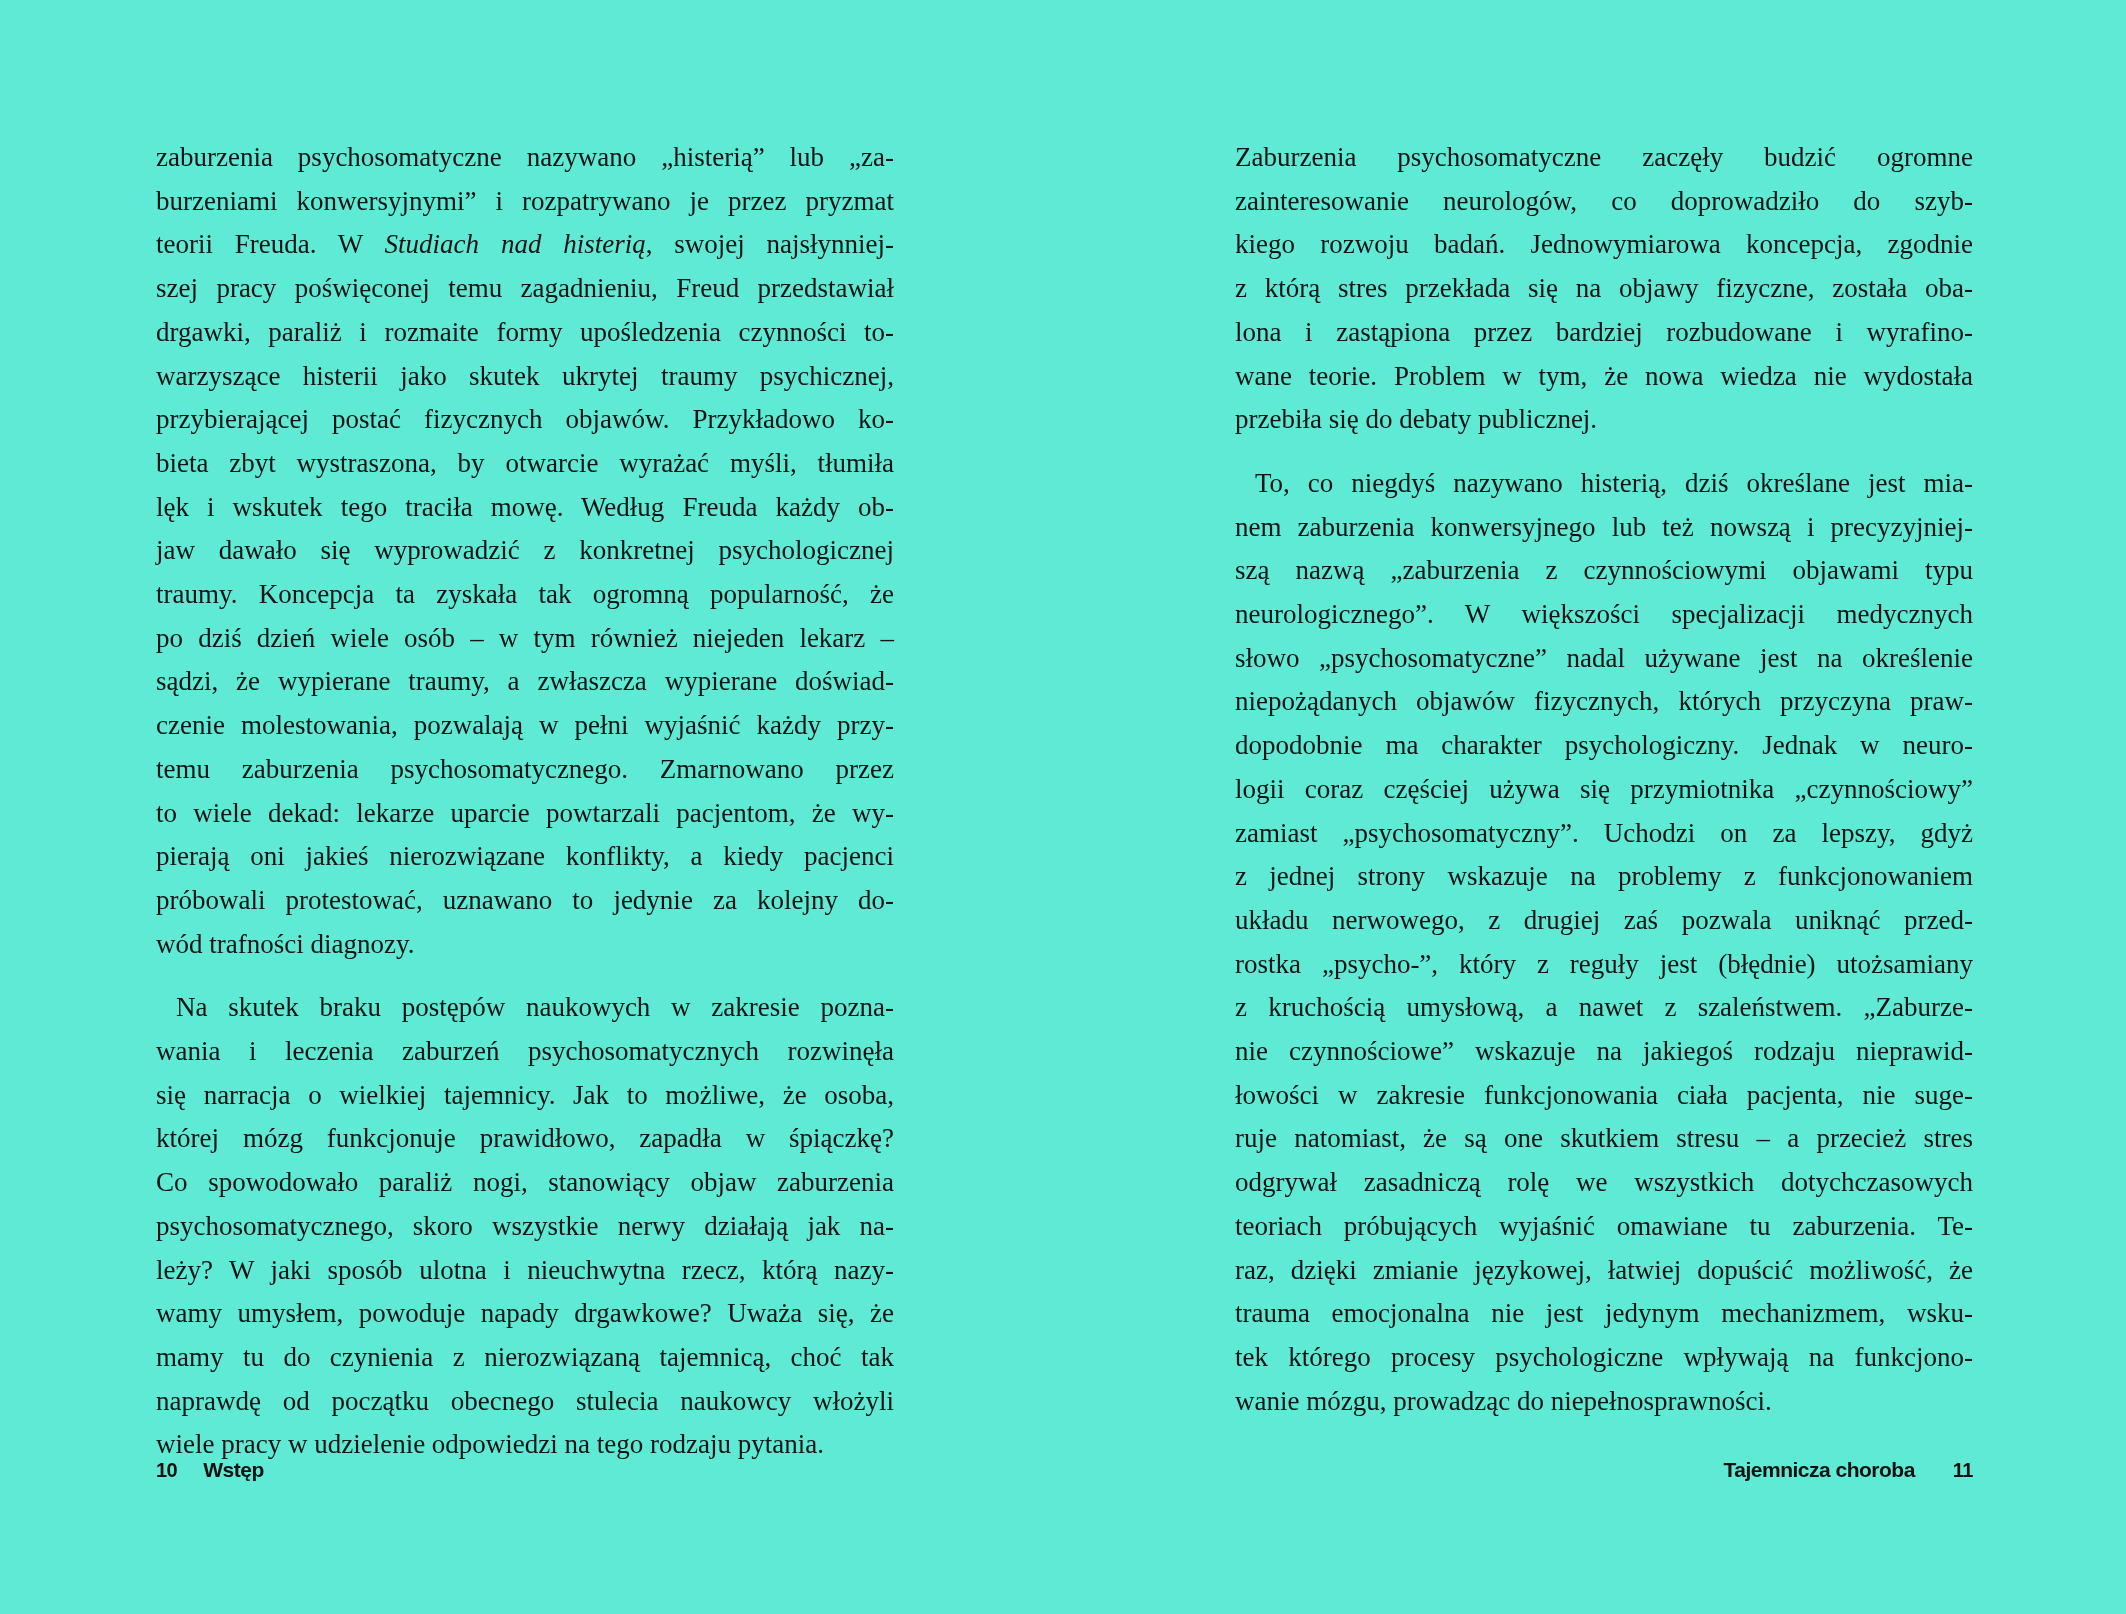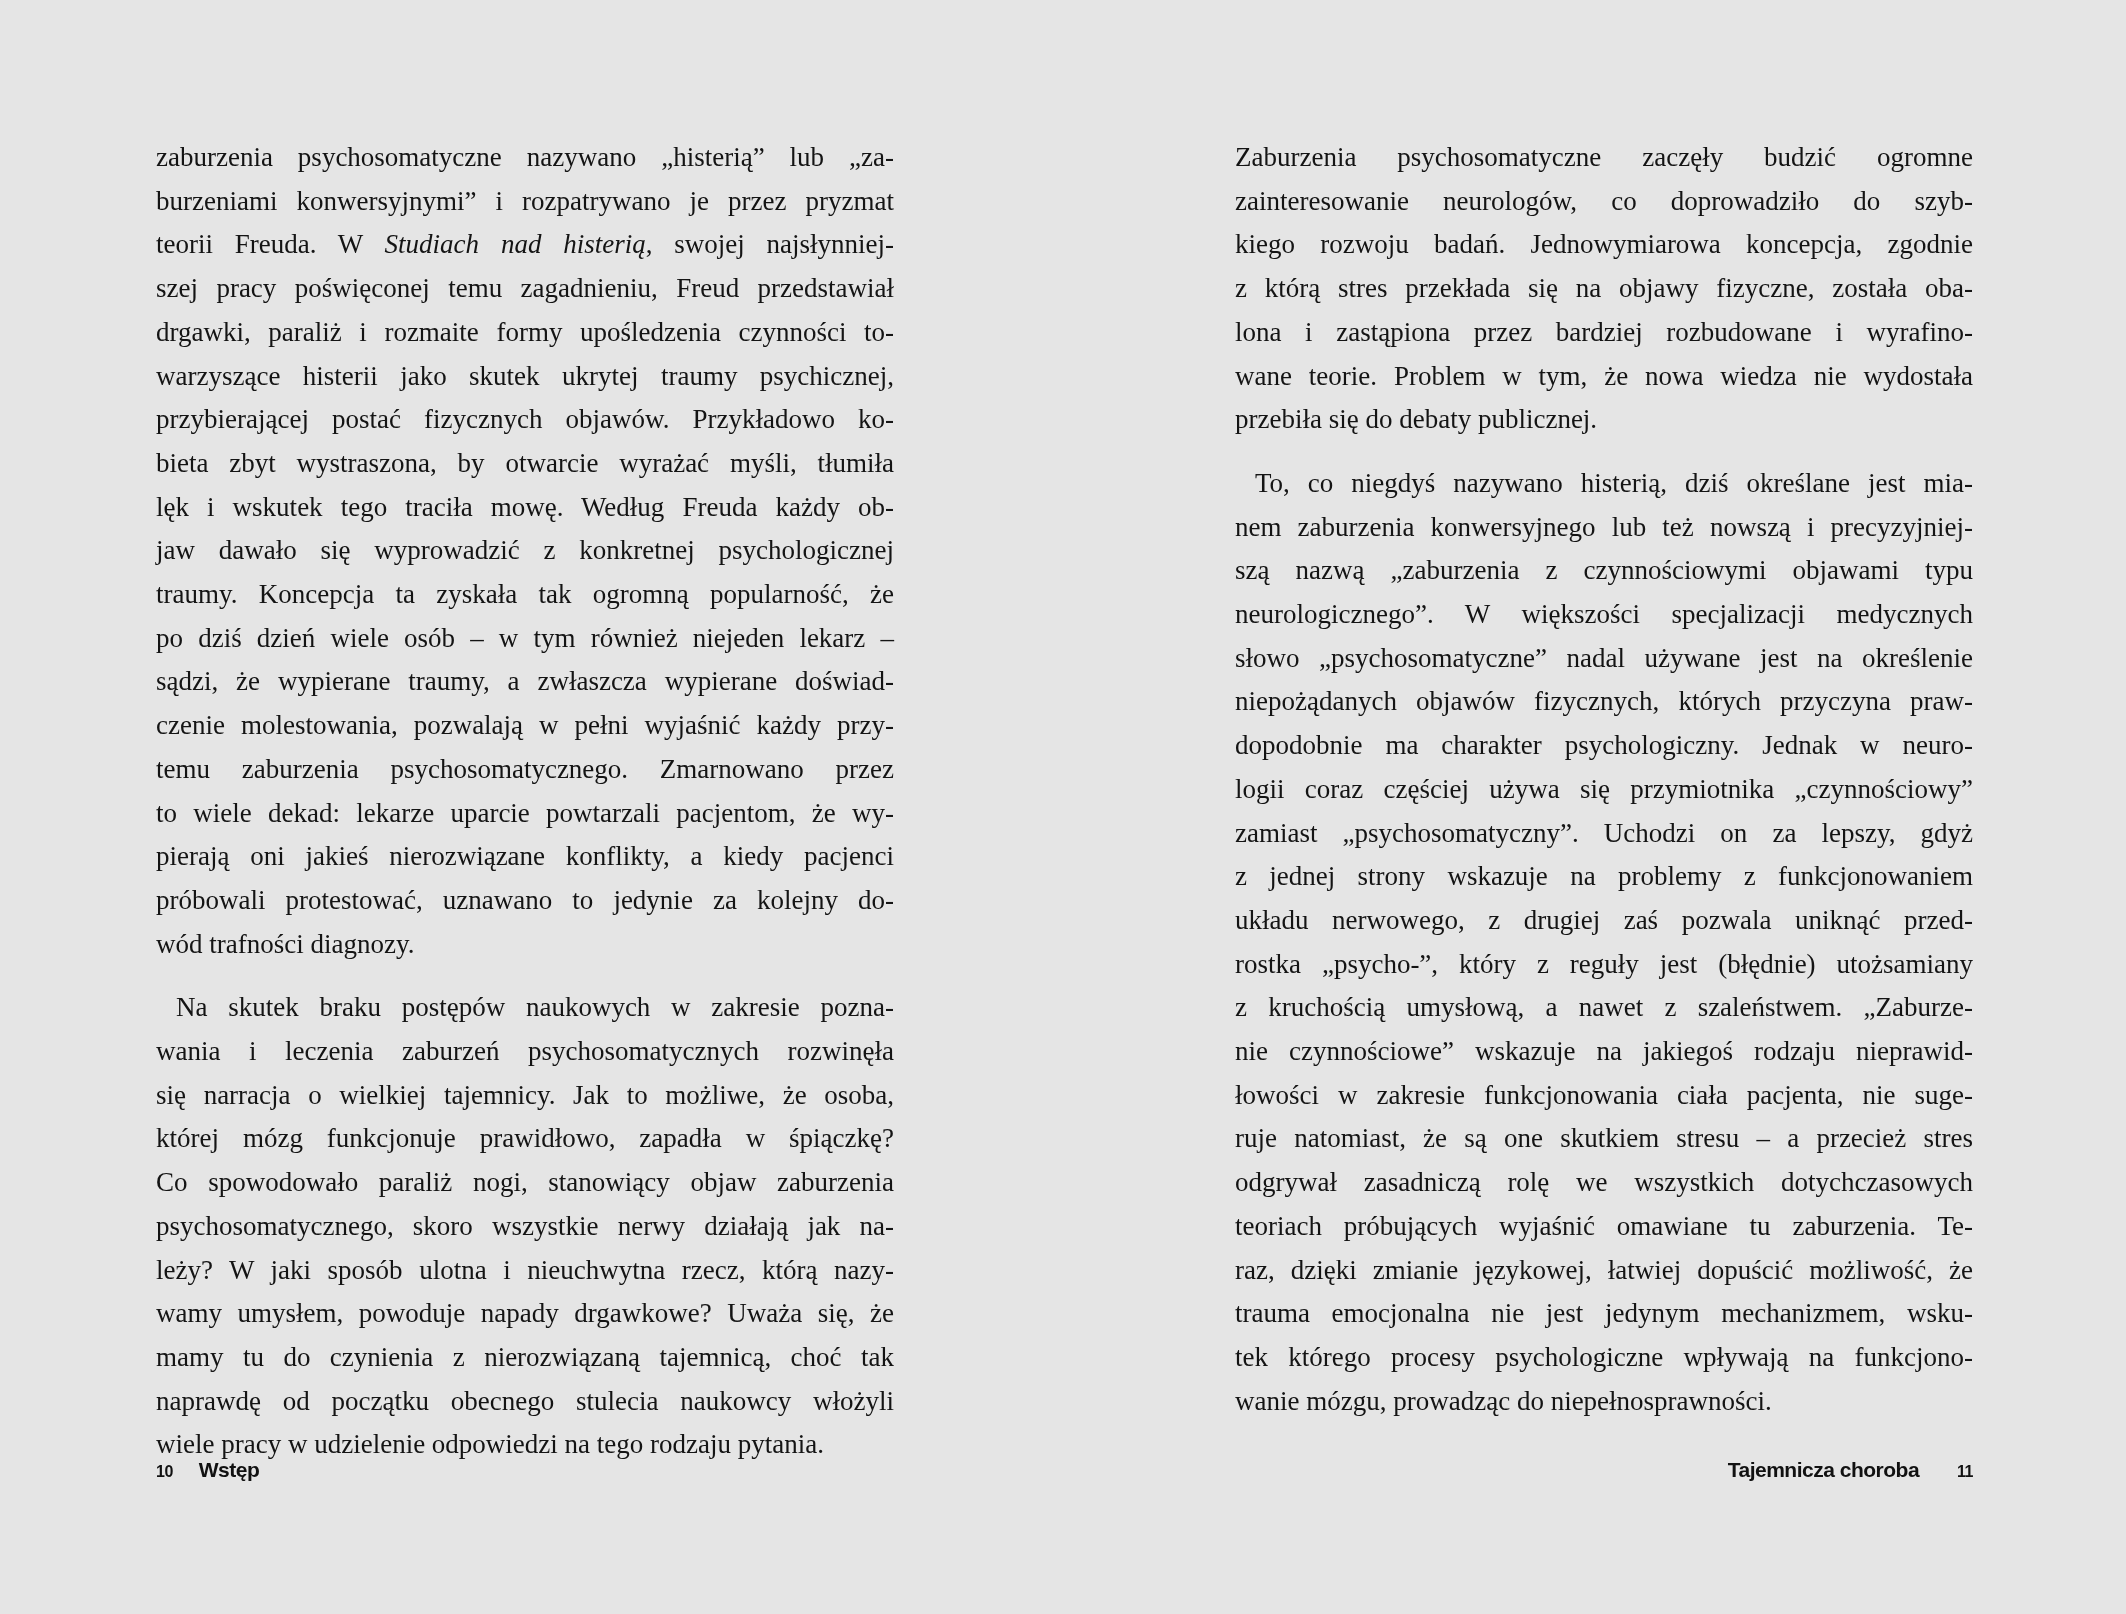--- a/index.html
+++ b/index.html
@@ -4,21 +4,21 @@
 <style>
   html, body {
     margin: 0;
     padding: 0;
     background: #ffffff;
   }
   .spread {
     position: relative;
     width: 2126px;
     height: 1614px;
-    background: #e5e5e5;
+    background: #5eead4;
     overflow: hidden;
     font-family: "Liberation Serif", serif;
     color: #141414;
   }
   .text-block {
     position: absolute;
     top: 136px;
     width: 738px;
     font-size: 27px;
     line-height: 43.7px;
@@ -47,21 +47,21 @@
     align-items: baseline;
     font-family: "Liberation Sans", sans-serif;
     font-weight: 700;
     letter-spacing: -0.5px;
     color: #111111;
   }
   .footer.left  { left: 156px;  justify-content: flex-start; gap: 26px; }
   .footer.right { left: 1235px; justify-content: flex-end;   gap: 38px; }
 
   .running-header { font-size: 21px; text-align: right; }
-  .page-number    { font-size: 16px; font-weight: 700; text-align: center; }
+  .page-number    { font-size: 20px; font-weight: 700; text-align: center; }
 </style>
 </head>
 <body>
 
 <div class="spread">
 
   <div class="text-block left">
       <div class="paragraph">
         <div class="line">zaburzenia psychosomatyczne nazywano „histerią” lub „za-</div>
         <div class="line">burzeniami konwersyjnymi” i rozpatrywano je przez pryzmat</div>

